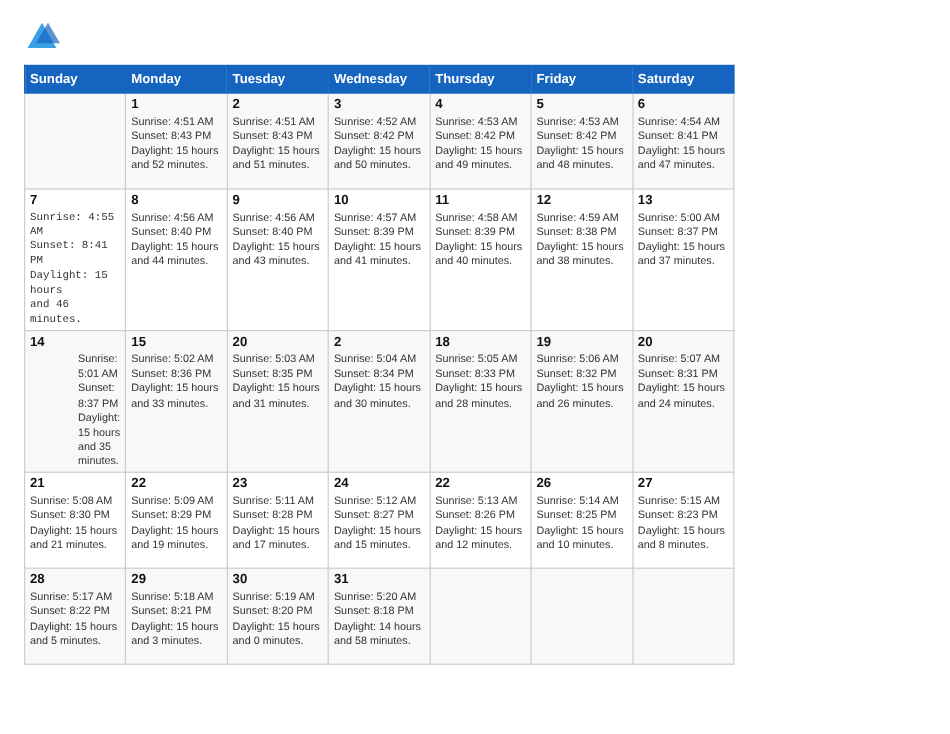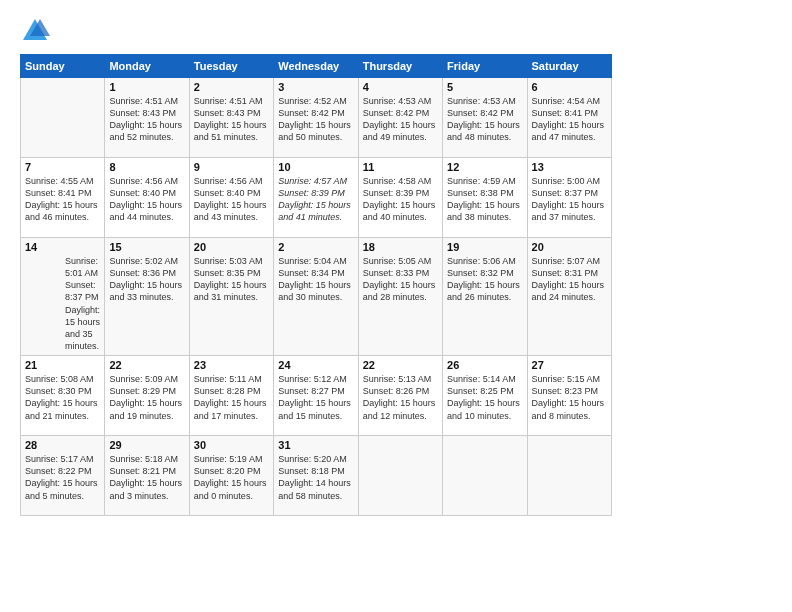--- a/index.html
+++ b/index.html
@@ -176,42 +176,42 @@
             <span class="day-num">6</span>
             <div class="day-info" style="white-space: pre-line;">Sunrise: 4:54 AM
 Sunset: 8:41 PM
 Daylight: 15 hours
 and 47 minutes.</div>
           </td>
         </tr>
         <tr>
           <td>
             <span class="day-num">7</span>
-            <div class="day-info" style="white-space: pre-line;">Sunrise: 4:55 AM
+            <div class="day-info" style="white-space: pre-line; font-family: Liberation Mono, monospace;">Sunrise: 4:55 AM
 Sunset: 8:41 PM
 Daylight: 15 hours
 and 46 minutes.</div>
           </td>
           <td>
             <span class="day-num">8</span>
             <div class="day-info" style="white-space: pre-line;">Sunrise: 4:56 AM
 Sunset: 8:40 PM
 Daylight: 15 hours
 and 44 minutes.</div>
           </td>
           <td>
             <span class="day-num">9</span>
             <div class="day-info" style="white-space: pre-line;">Sunrise: 4:56 AM
 Sunset: 8:40 PM
 Daylight: 15 hours
 and 43 minutes.</div>
           </td>
           <td>
             <span class="day-num">10</span>
-            <div class="day-info" style="white-space: pre-line; font-style: italic;">Sunrise: 4:57 AM
+            <div class="day-info" style="white-space: pre-line;">Sunrise: 4:57 AM
 Sunset: 8:39 PM
 Daylight: 15 hours
 and 41 minutes.</div>
           </td>
           <td>
             <span class="day-num">11</span>
             <div class="day-info" style="white-space: pre-line;">Sunrise: 4:58 AM
 Sunset: 8:39 PM
 Daylight: 15 hours
 and 40 minutes.</div>

